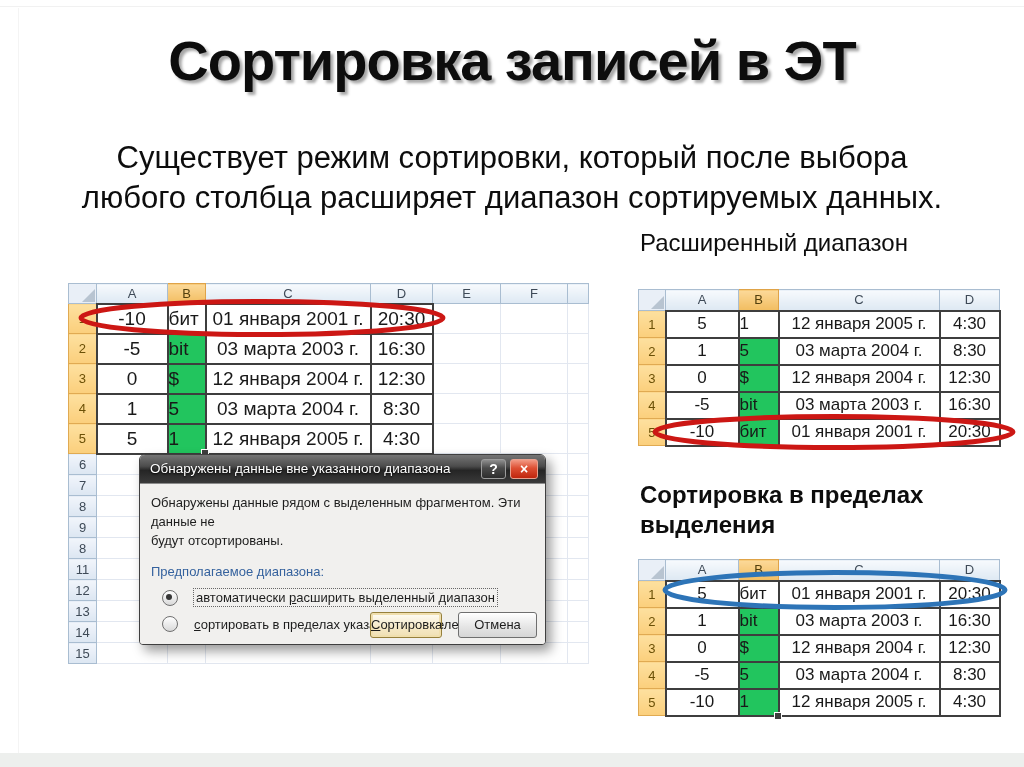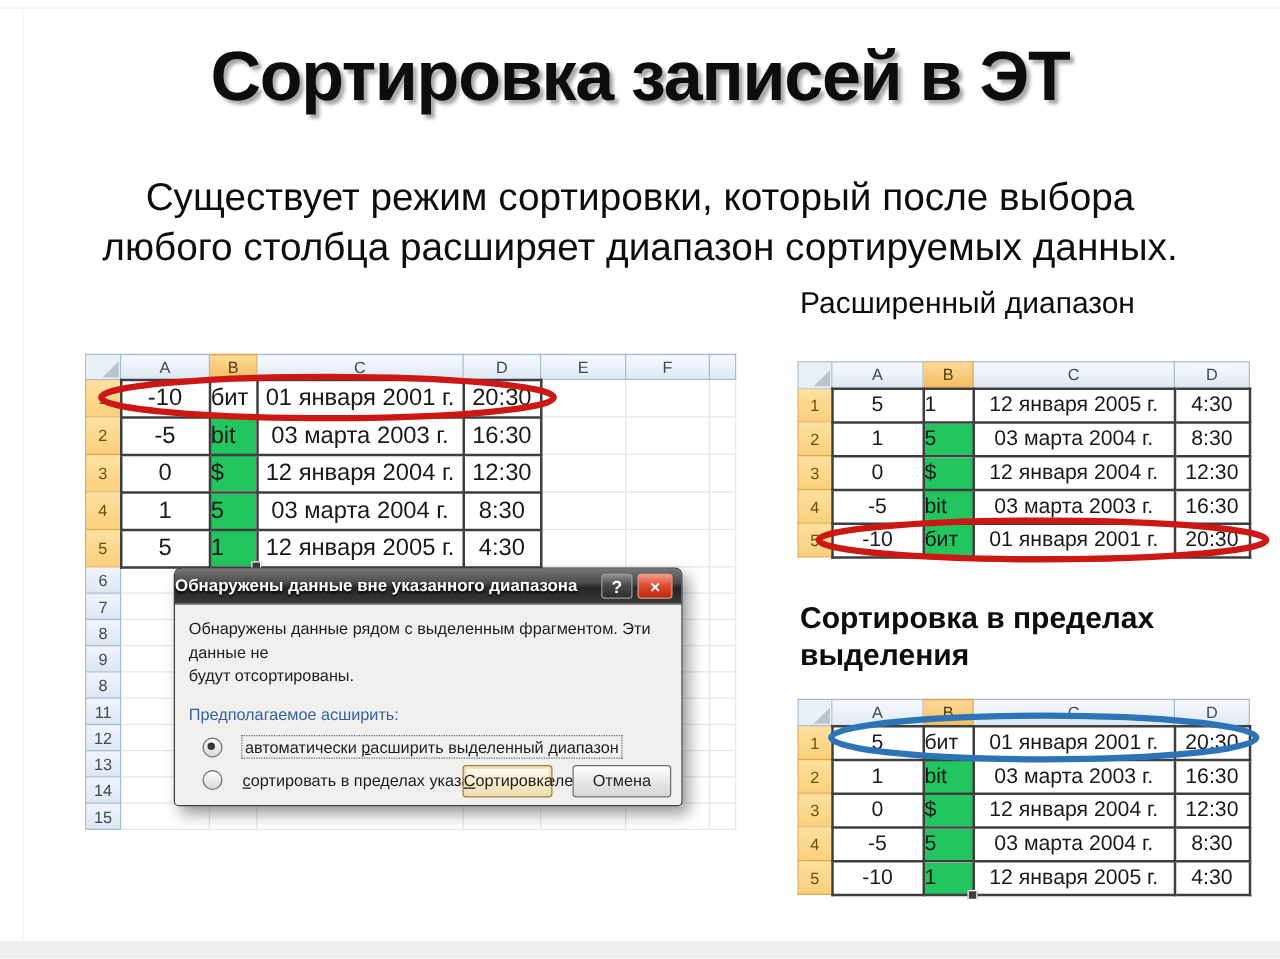--- a/index.html
+++ b/index.html
@@ -47,21 +47,21 @@
 
   
   svg.ann{position:absolute;overflow:visible;pointer-events:none;}
 
   
   .dlg{position:absolute;left:139px;top:454px;width:405px;height:189px;
        border:1px solid #3f3f3f;border-radius:6px 6px 4px 4px;
        box-shadow:5px 6px 12px rgba(0,0,0,0.4);background:#f1f0ee;font-size:13px;}
   .dlg-title{position:absolute;left:0;top:0;right:0;height:28px;border-radius:5px 5px 0 0;
        background:linear-gradient(180deg,#757575,#4c4c4c 40%,#252525 55%,#3a3a3a);
-       color:#fff;font-weight:bold;font-size:13.5px;line-height:28px;padding-left:0;
+       color:#fff;font-weight:normal;font-size:13.5px;line-height:28px;padding-left:10px;
        text-shadow:0 1px 2px #000;box-sizing:border-box;}
   .btn-help{position:absolute;top:4px;right:39px;width:25px;height:20px;border-radius:3px;
        background:linear-gradient(#8f8f8f,#4a4a4a 45%,#2d2d2d);border:1px solid #9c9c9c;
        color:#fff;font-weight:bold;font-size:14px;line-height:19px;text-align:center;box-sizing:border-box;}
   .btn-close{position:absolute;top:4px;right:7px;width:28px;height:20px;border-radius:3px;
        background:linear-gradient(#f2olive,#d), linear-gradient(#f29a85,#dd4f33 45%,#bf250d);
        border:1px solid #e8a08e;color:#fff;font-weight:bold;font-size:14px;line-height:18px;
        text-align:center;box-sizing:border-box;}
   .dlg-body{position:absolute;left:0;top:28px;right:0;bottom:0;background:#f1f0ee;
        border-radius:0 0 3px 3px;border-top:1px solid #8b8b8b;}
@@ -387,21 +387,21 @@
     </table>
   <div class="fill-handle" style="left:774px;top:712px;"></div>
 
   <div class="dlg">
     <div class="dlg-title">Обнаружены данные вне указанного диапазона</div>
     <div class="btn-help">?</div>
     <div class="btn-close" style="background:linear-gradient(#f29a85,#dd4f33 45%,#bf250d);">×</div>
     <div class="dlg-body">
       <div class="msg">Обнаружены данные рядом с выделенным фрагментом. Эти данные не
 будут отсортированы.</div>
-      <div class="action">Предполагаемое асширить:</div>
+      <div class="action">Предполагаемое диапазона:</div>
       <div class="opt">
         <div class="radio">
             <div class="dot"></div>
           </div>
         <span class="opt-label focus"><span>автоматически </span><span class="u">р</span><span>асширить выделенный диапазон</span></span>
       </div>
       <div class="opt">
         <div class="radio"></div>
         <span class="opt-label"><span class="u">с</span><span>ортировать в пределах указанного выделения</span></span>
       </div>

